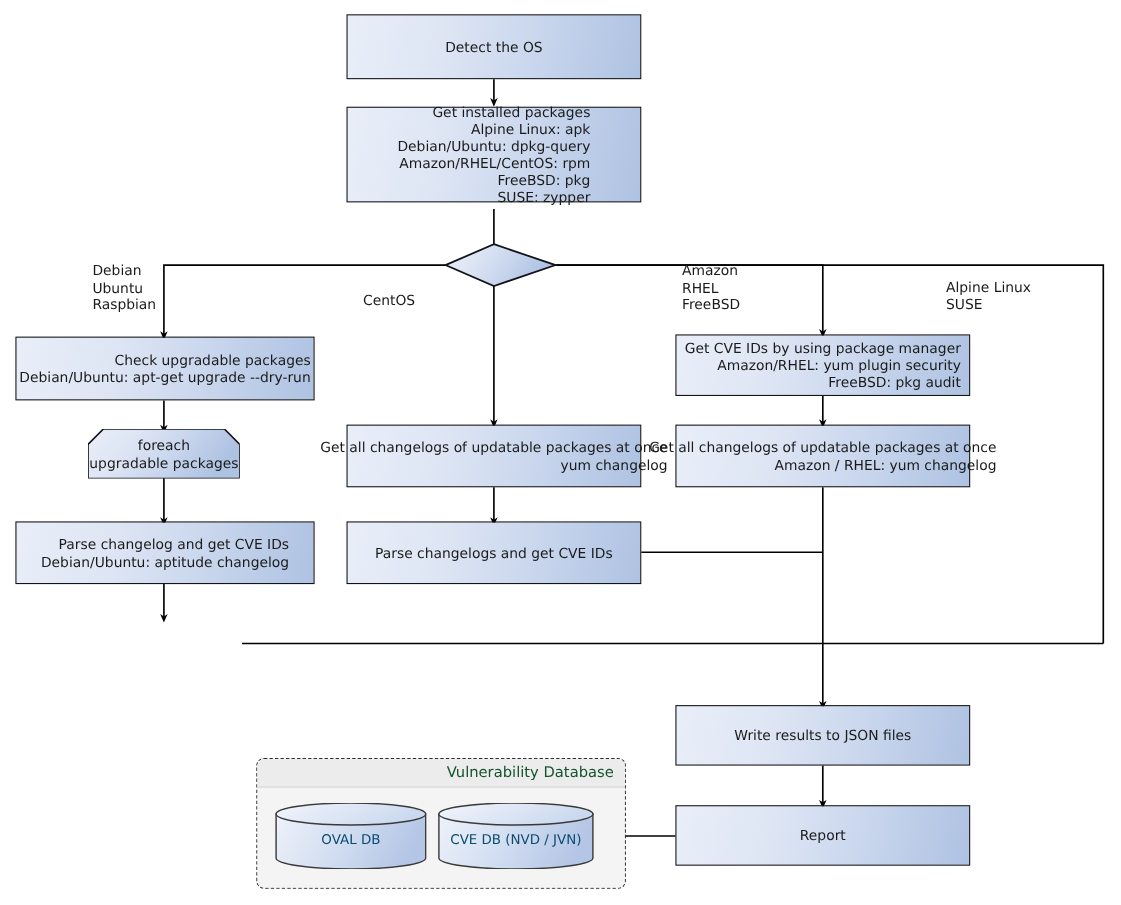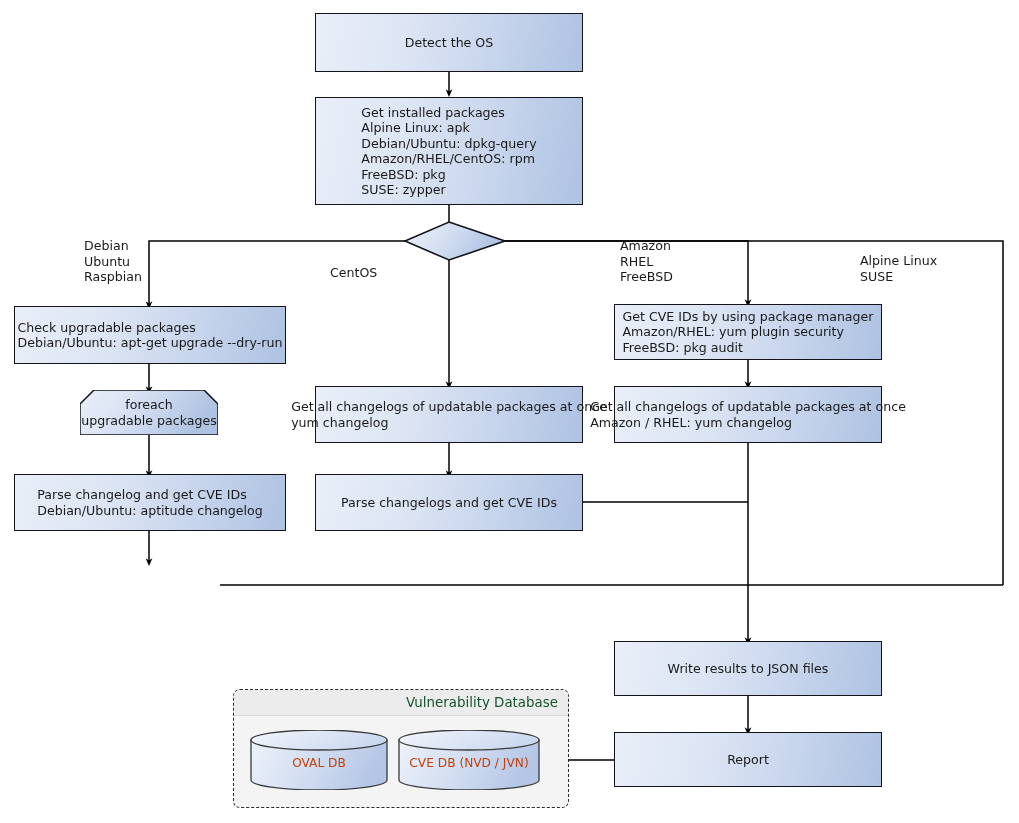--- a/index.html
+++ b/index.html
@@ -26,21 +26,21 @@
     width: 1019px;
     height: 823px;
     pointer-events: none;
   }
   .node {
     position: absolute;
     box-sizing: border-box;
     display: flex;
     align-items: center;
     justify-content: center;
-    text-align: left;
+    text-align: right;
     font-size: 12.6px;
     line-height: 15.5px;
     color: #1a1a1a;
     white-space: nowrap;
   }
   .boxnode {
     border: 1.4px solid #12141a;
     background: linear-gradient(100deg, #e9eef8 0%, #dde5f4 34%, #c6d4ec 68%, #aec2e2 100%);
   }
   .boxnode .lbl {
@@ -103,21 +103,21 @@
     color: #14532d;
   }
   .cyl {
     position: absolute;
   }
   .cyl-label {
     position: absolute;
     width: 100%;
     text-align: center;
     font-size: 12.2px;
-    color: #c2410c;
+    color: #0c4a6e;
     z-index: 3;
     pointer-events: none;
   }
 </style>
 </head>
 <body>
 
 <div id="canvas">
 
   <svg id="edges" viewBox="0 0 1019 823" width="1019" height="823">
@@ -174,21 +174,21 @@
       <path d="M568,760 L614,760"></path>
     </g>
 
     <polygon points="449,222 505,241 449,260 405,241" fill="url(#nodeGrad)" stroke="#12141a" stroke-width="1.6"></polygon>
   </svg>
 
   <div class="node boxnode" style="left:315px; top:13px; width:268px; height:59px;">
     <span class="lbl">Detect the OS</span>
   </div>
 
-  <div class="node boxnode" style="left:315px; top:97px; width:268px; height:108px;">
+  <div class="node boxnode" style="left:315px; top:97px; width:268px; height:87px;">
     <span class="lbl">
       <span>Get installed packages</span><br>
       <span>Alpine Linux: apk</span><br>
       <span>Debian/Ubuntu: dpkg-query</span><br>
       <span>Amazon/RHEL/CentOS: rpm</span><br>
       <span>FreeBSD: pkg</span><br>
       <span>SUSE: zypper</span>
     </span>
   </div>
 

